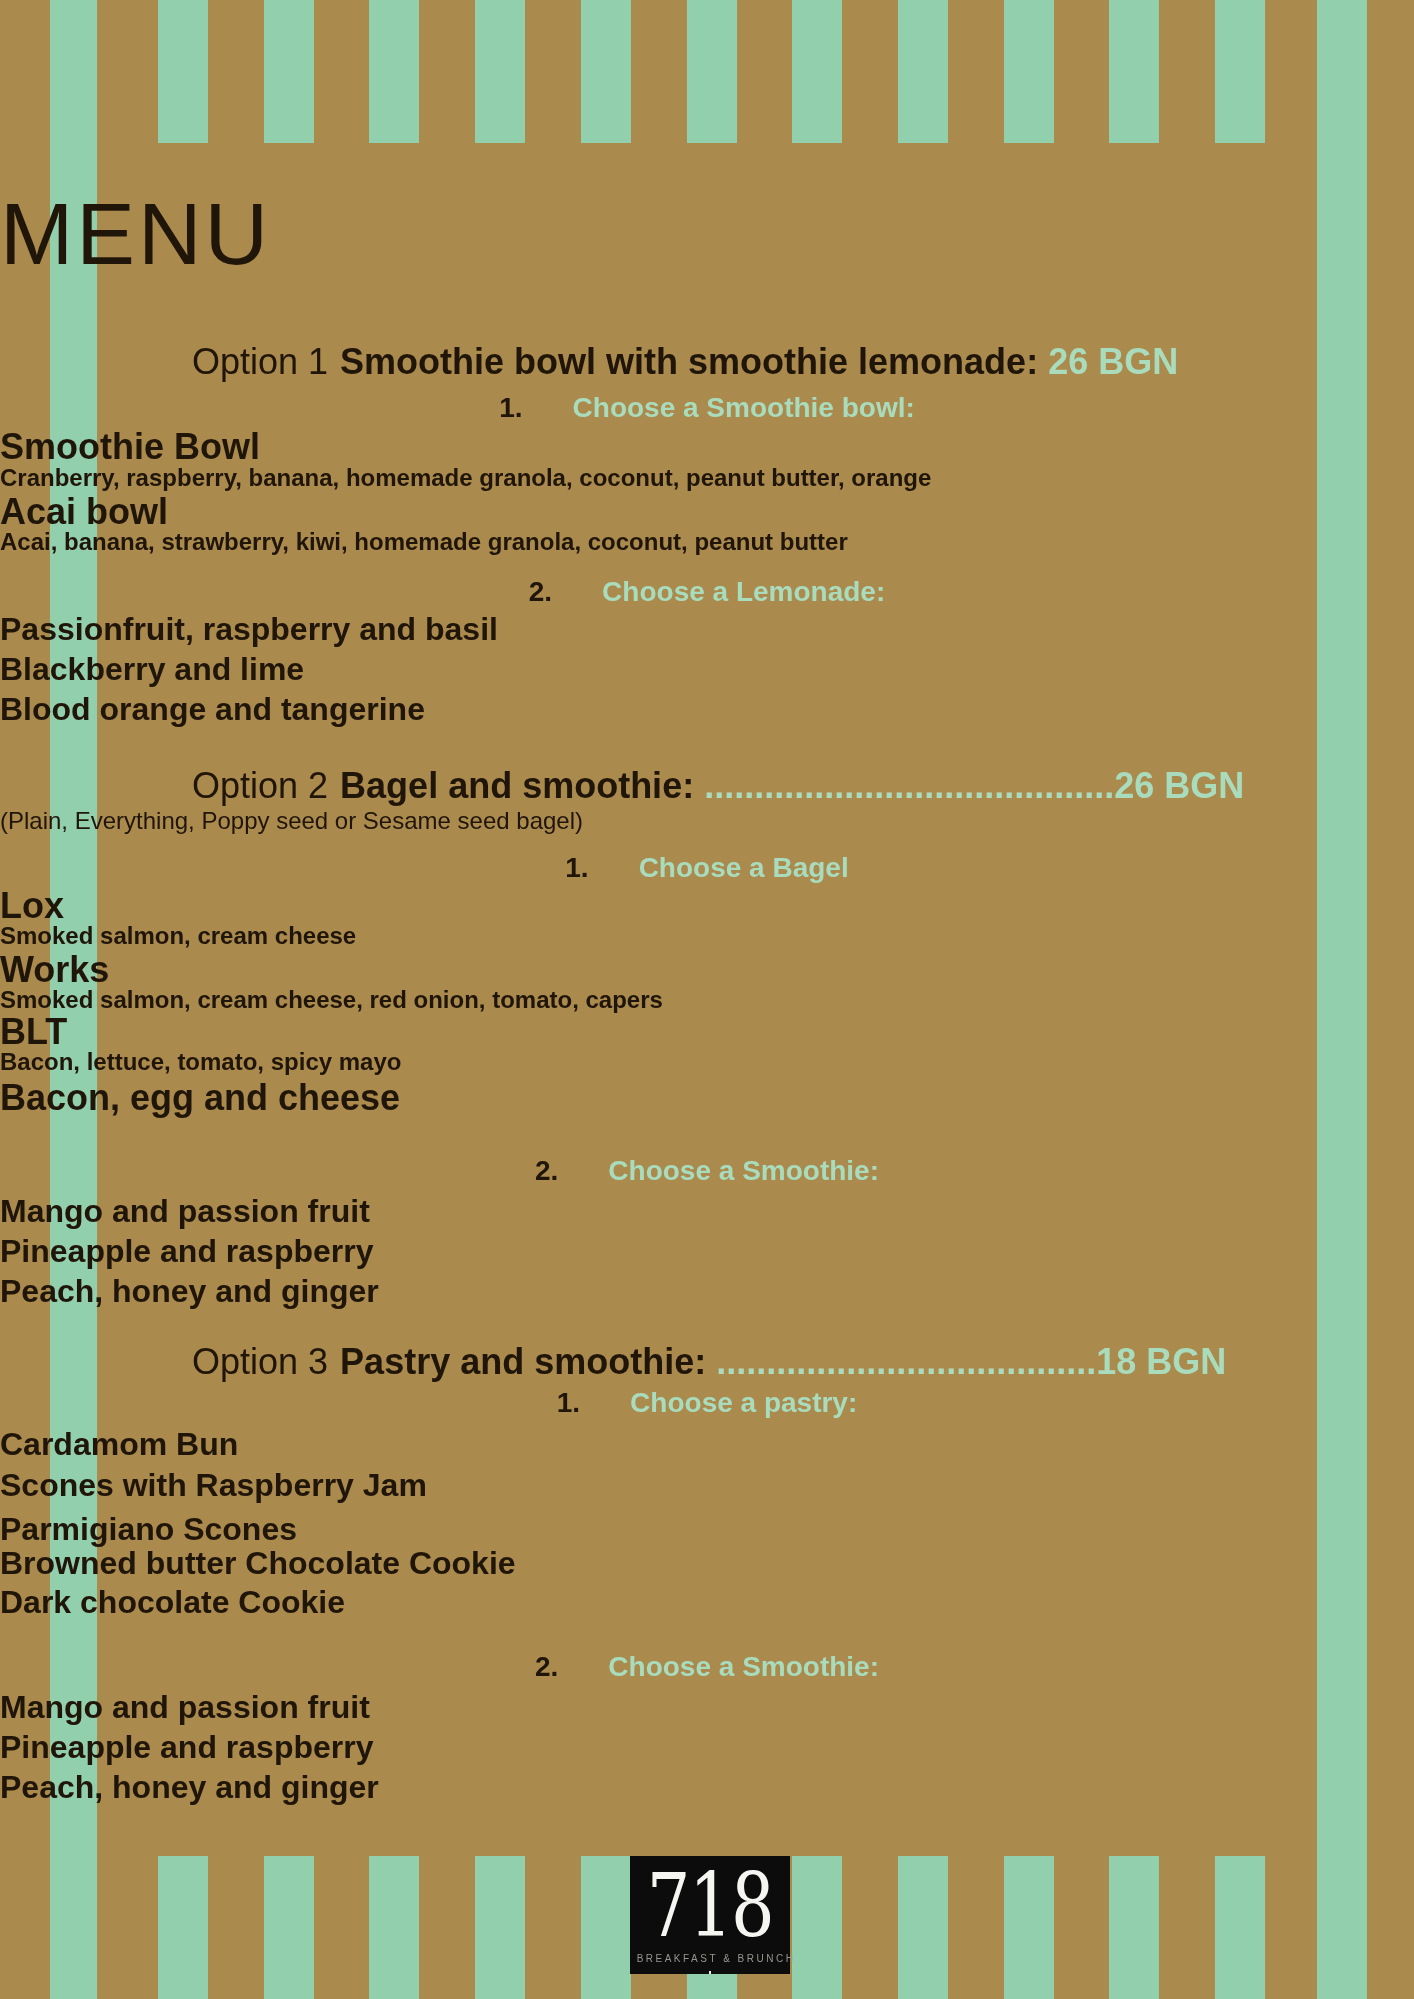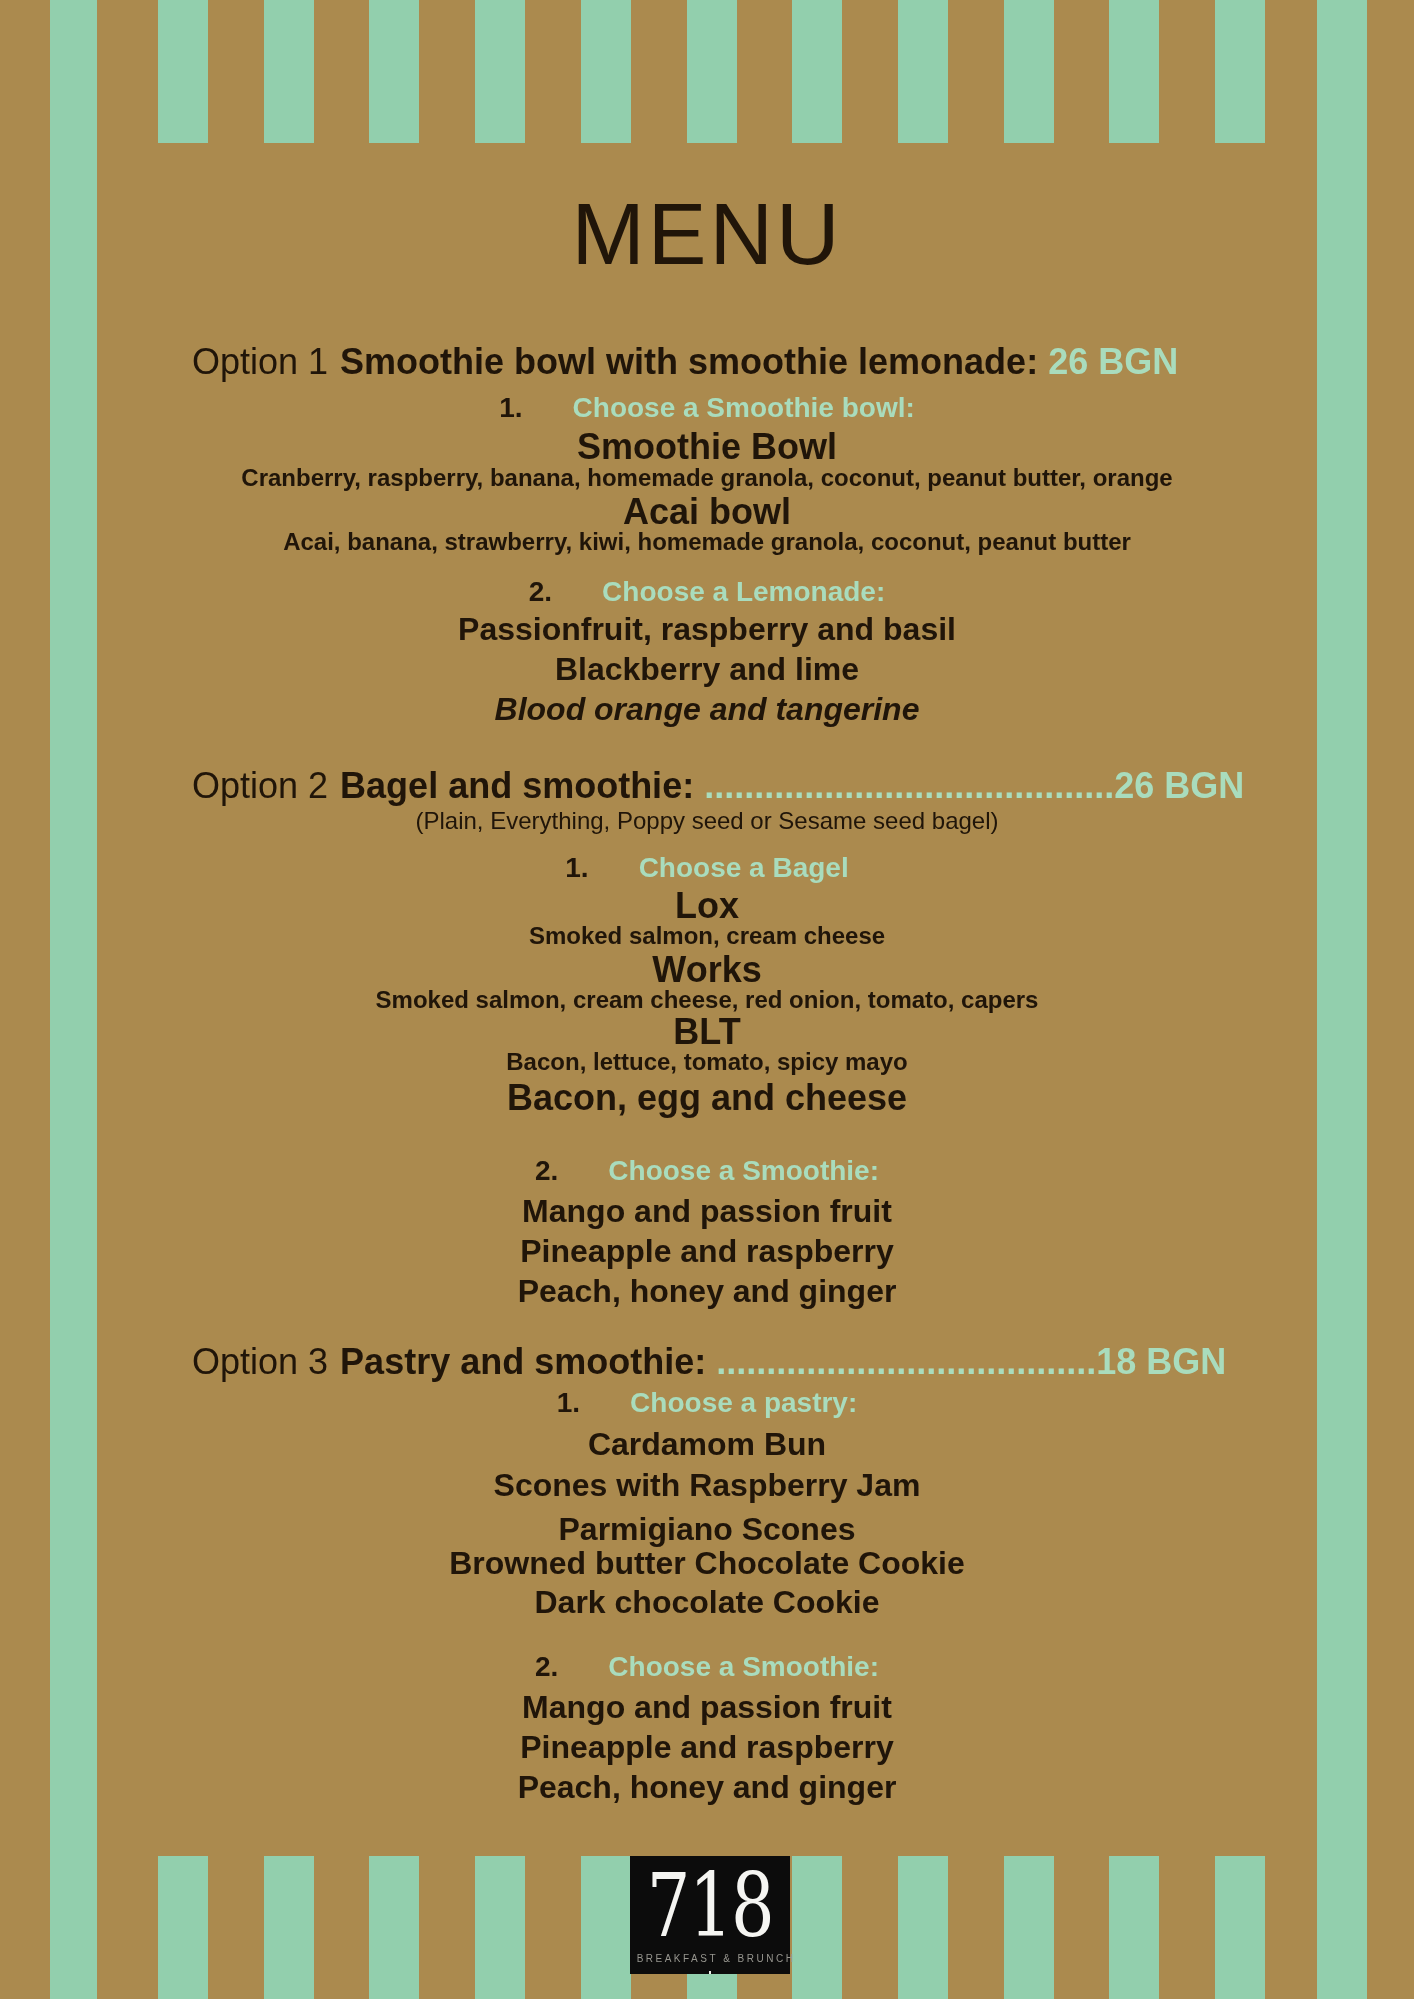--- a/index.html
+++ b/index.html
@@ -15,21 +15,21 @@
   .stripe-side{position:absolute;top:0;height:100%;background:#92cfad;}
   .stripe-left{left:50px;width:47px;}
   .stripe-right{left:1317px;width:50px;}
   .stripe-fringe{
     position:absolute;left:158px;width:1108px;height:143px;
     background:repeating-linear-gradient(90deg,#92cfad 0 50px,transparent 50px 105.7px);
   }
   .fringe-top{top:0;}
   .fringe-bottom{top:1856px;}
   
-  .line{position:absolute;left:0;width:100%;text-align:center;line-height:1;}
+  .line{position:absolute;left:0;width:100%;line-height:1;}
   .menu-title{top:190px;font-size:88px;letter-spacing:3px;font-weight:400;}
   .opt-heading{position:absolute;left:192px;right:60px;text-align:left;font-size:36px;line-height:1;white-space:nowrap;}
   .opt-label{font-weight:400;margin-right:12px;}
   .opt-name{font-weight:700;margin-right:10px;}
   .opt-leader{font-weight:700;color:#a9dcbd;letter-spacing:0;}
   .opt-price{font-weight:700;color:#a9dcbd;}
   .step{position:absolute;left:0;width:100%;display:flex;justify-content:center;gap:50px;font-size:28px;font-weight:700;line-height:1;}
   .step-num{color:#201509;}
   .step-label{color:#a9dcbd;}
   .item{font-size:36px;font-weight:700;}
@@ -72,21 +72,21 @@
   <div class="line desc" style="top:466px;">Cranberry, raspberry, banana, homemade granola, coconut, peanut butter, orange</div>
   <div class="line item" style="top:494px;">Acai bowl</div>
   <div class="line desc" style="top:530px;">Acai, banana, strawberry, kiwi, homemade granola, coconut, peanut butter</div>
 
   <div class="step" style="top:578px;">
     <span class="step-num">2.</span>
     <span class="step-label">Choose a Lemonade:</span>
   </div>
   <div class="line choice" style="top:613px;">Passionfruit, raspberry and basil</div>
   <div class="line choice" style="top:653px;">Blackberry and lime</div>
-  <div class="line choice" style="top:693px;font-style:italic;">Blood orange and tangerine</div>
+  <div class="line choice" style="top:693px;">Blood orange and tangerine</div>
 
   <div class="opt-heading" style="top:768px;">
     <span class="opt-label">Option 2</span><span class="opt-name">Bagel and smoothie:</span><span class="opt-leader">.........................................</span><span class="opt-price">26 BGN</span>
   </div>
   <div class="line subnote" style="top:809px;">(Plain, Everything, Poppy seed or Sesame seed bagel)</div>
 
   <div class="step" style="top:854px;">
     <span class="step-num">1.</span>
     <span class="step-label">Choose a Bagel</span>
   </div>

